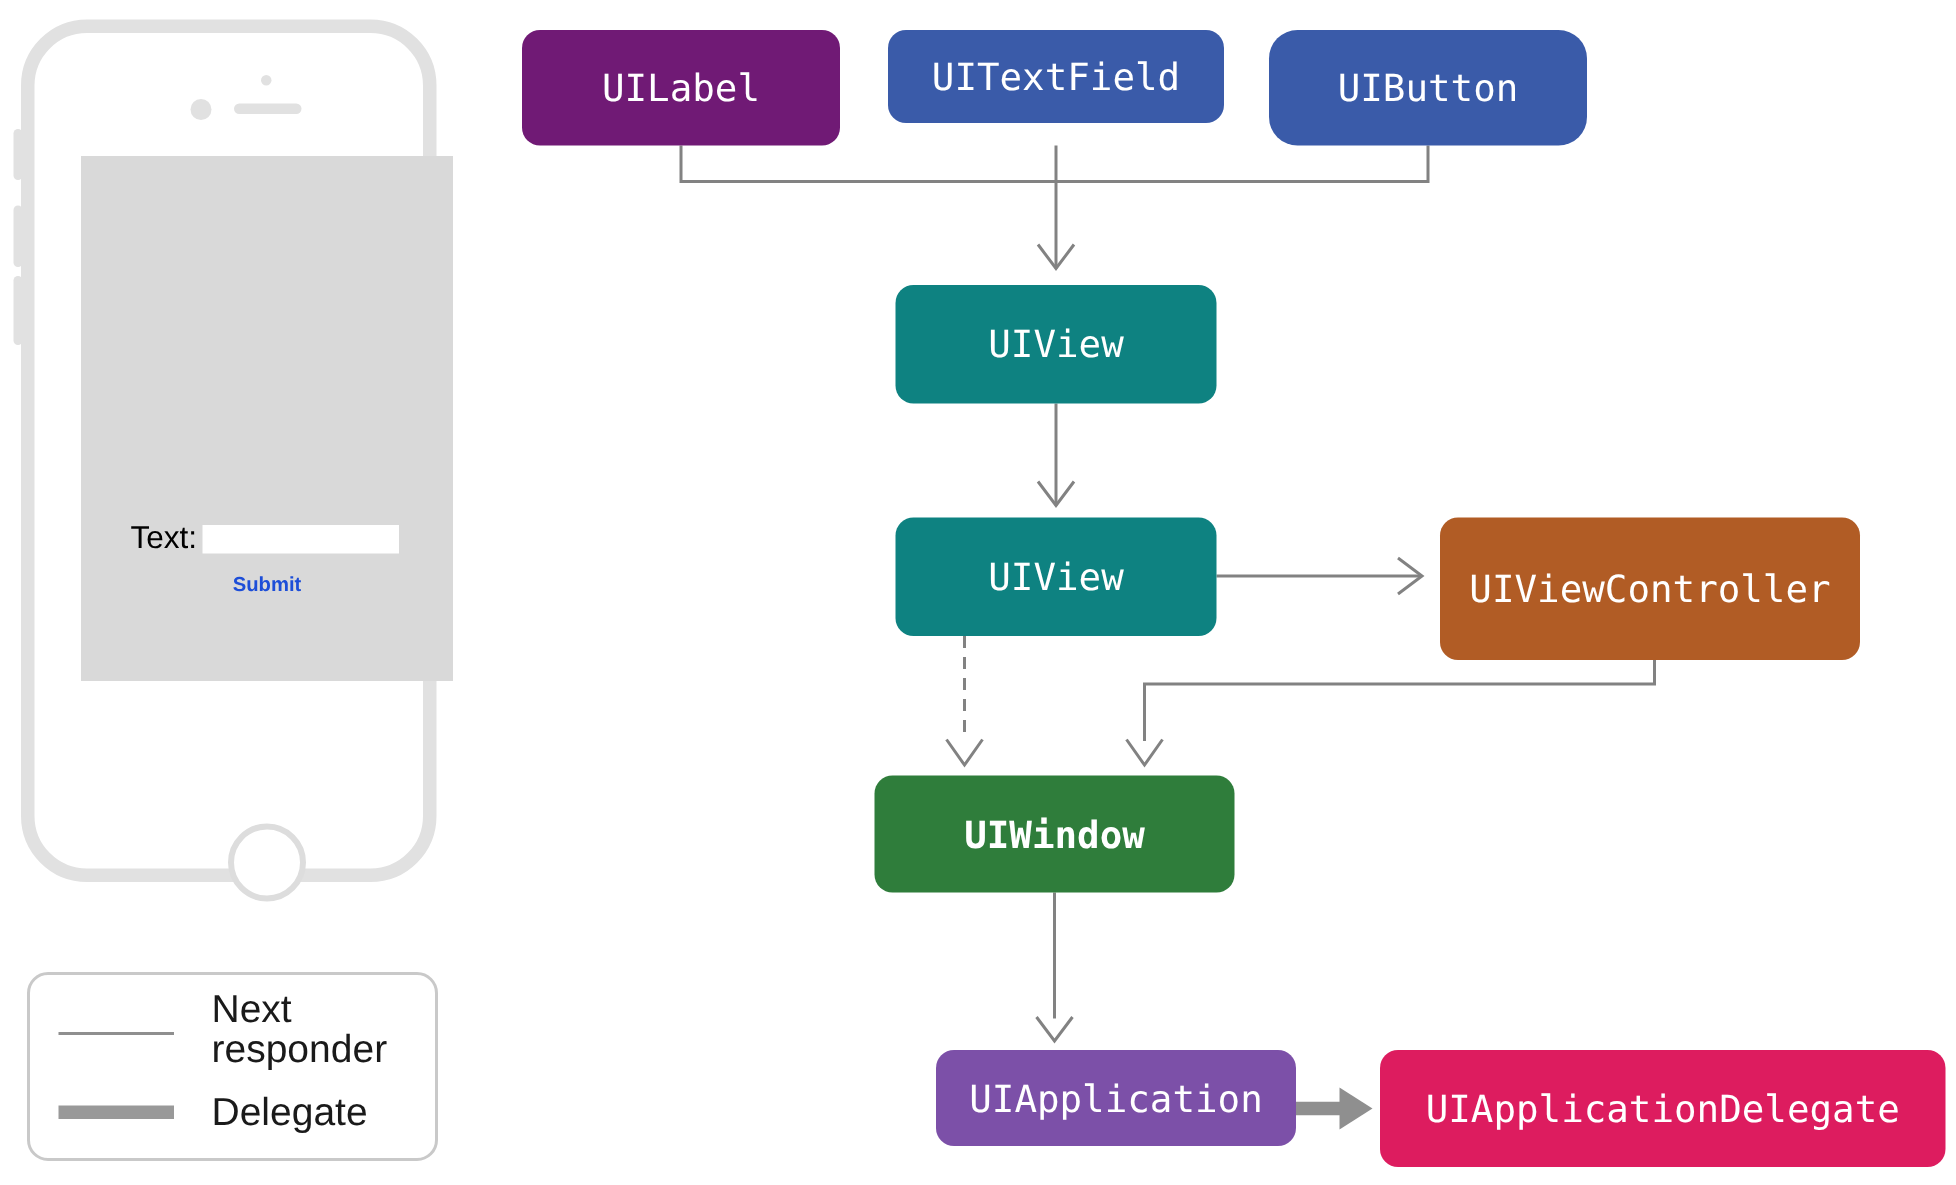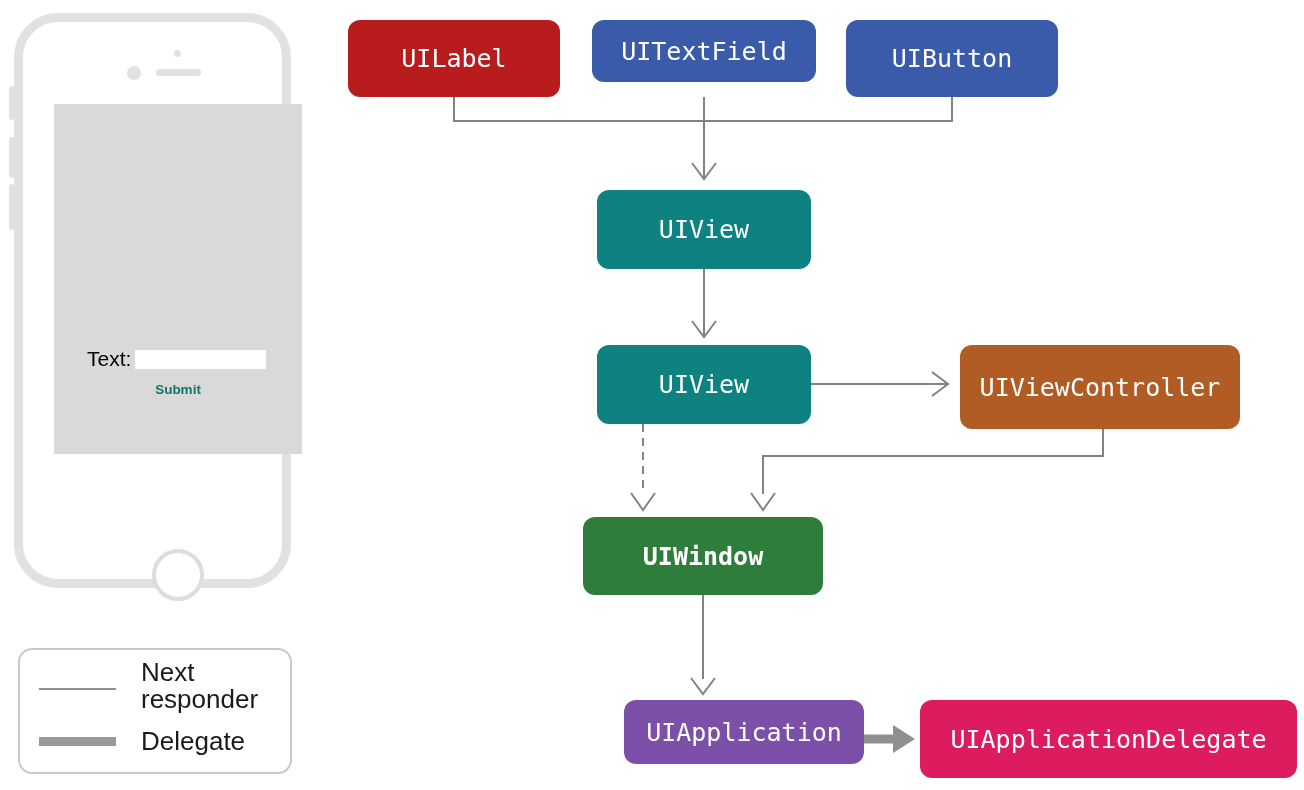--- a/index.html
+++ b/index.html
@@ -9,24 +9,24 @@
   }
 
   
   .node {
     position:absolute; border-radius:12px; color:#ffffff;
     display:flex; align-items:center; justify-content:center;
     font-family:"DejaVu Sans Mono", monospace; font-size:25px; white-space:nowrap;
   }
   .n-uilabel            { left:348px; top:20px;  width:212px; height:77px; }
   .n-uitextfield        { left:592px; top:20px;  width:224px; height:62px; }
-  .n-uibutton           { left:846px; top:20px;  width:212px; height:77px; }
+  .n-uibutton           { left:846px; top:20px;  width:212px; height:77px;border-radius:19px; }
   .n-uiview-subview     { left:597px; top:190px; width:214px; height:79px; }
   .n-uiview-root        { left:597px; top:345px; width:214px; height:79px; }
-  .n-uiviewcontroller   { left:960px; top:345px; width:280px; height:84px; }
+  .n-uiviewcontroller   { left:960px; top:345px; width:280px; height:95px; }
   .n-uiwindow           { left:583px; top:517px; width:240px; height:78px;font-weight:bold; }
   .n-uiapplication      { left:584px; top:700px; width:240px; height:64px;margin-left:40px; }
   .n-uiappdelegate      { left:920px; top:700px; width:377px; height:78px; }
 
   .edges { position:absolute; left:0; top:0; pointer-events:none; }
 
   
   .phone-group { position:absolute; left:0; top:0; width:0; height:0; }
   .phone-body {
     position:absolute; left:14px; top:13px; width:259px; height:557px;
@@ -74,21 +74,21 @@
     <div class="side-btn sb-power"></div>
 
     <div class="phone-body">
       <div class="camera-dot"></div>
       <div class="camera-lens"></div>
       <div class="speaker"></div>
 
       <div class="screen">
         <span class="txt-label">Text:</span>
         <input class="txt-input" type="text" placeholder="" style="">
-        <button class="submit-btn" style="color: #0f766e;">Submit</button>
+        <button class="submit-btn" style="color: #1d4ed8;">Submit</button>
       </div>
 
       <div class="home-btn"></div>
     </div>
   </div>
 
   <div class="legend">
     <div class="legend-line-thin"></div>
     <div class="legend-label legend-label-1">Next responder</div>
     <div class="legend-line-thick"></div>
@@ -118,21 +118,21 @@
       <path d="M703 595 V679"></path>
       <path d="M691 678 L703 694 L715 678"></path>
     </g>
 
     <g>
       <path d="M824 739 H894" stroke="#8f8f8f" stroke-width="9" fill="none"></path>
       <path d="M893 725 L915 739 L893 753 Z" fill="#8f8f8f" stroke="none"></path>
     </g>
   </svg>
 
-  <div class="node n-uilabel" style="background-color: #b91c1c;">
+  <div class="node n-uilabel" style="background-color: #701a75;">
     <span>UILabel</span>
   </div>
   <div class="node n-uitextfield" style="background-color: rgb(58, 91, 169);">
     <span>UITextField</span>
   </div>
   <div class="node n-uibutton" style="background-color: rgb(58, 91, 169);">
     <span>UIButton</span>
   </div>
   <div class="node n-uiview-subview" style="background-color: rgb(14, 130, 129);">
     <span>UIView</span>

